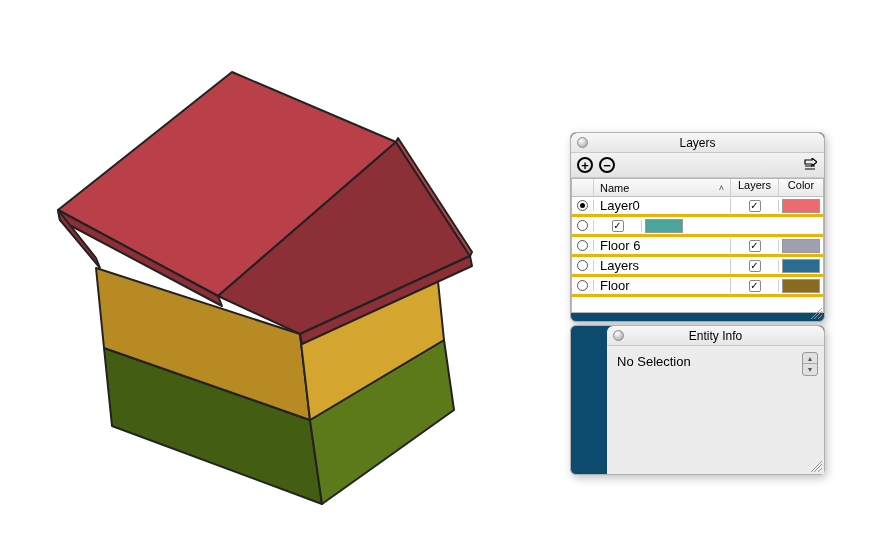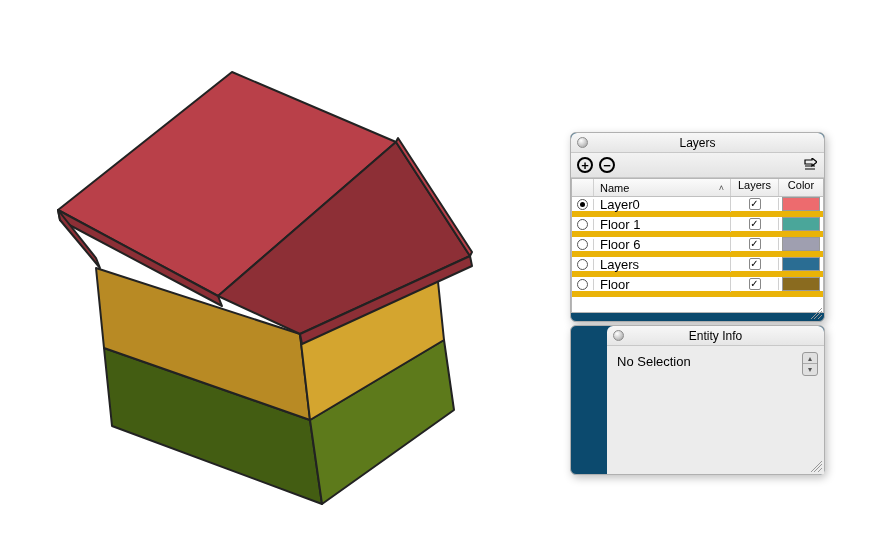--- a/index.html
+++ b/index.html
@@ -91,21 +91,21 @@
   }
   .col-a { width: 22px; border-right: 1px solid #d0d0d0; }
   .col-name { flex: 1; padding: 0 6px; border-right: 1px solid #d0d0d0; display:flex; align-items:center; }
   .col-vis { width: 48px; text-align: center; border-right: 1px solid #d0d0d0; }
   .col-color { width: 44px; text-align: center; }
   .lt-row {
     display: flex;
     align-items: center;
     height: 20px;
     font-size: 13px;
-    border-bottom: 6px solid #eab308;
+    border-bottom: 3px solid #eab308;
   }
   .lt-row .col-a { display:flex; align-items:center; justify-content:center; }
   .radio {
     width: 11px; height: 11px;
     border: 1px solid #555;
     border-radius: 50%;
     display: inline-block;
     position: relative;
   }
   .radio.active::after {
@@ -219,21 +219,20 @@
             <span class="chk">✓</span>
           </div>
           <div class="col-color">
             <div class="swatch" style="background:#ed6b6e"></div>
           </div>
         </div>
         <div class="lt-row">
           <div class="col-a">
             <span class="radio"></span>
           </div>
-          <div class="col-name">Floor 1</div>
           <div class="col-vis">
             <span class="chk">✓</span>
           </div>
           <div class="col-color">
             <div class="swatch" style="background:#4aa69a"></div>
           </div>
         </div>
         <div class="lt-row">
           <div class="col-a">
             <span class="radio"></span>

